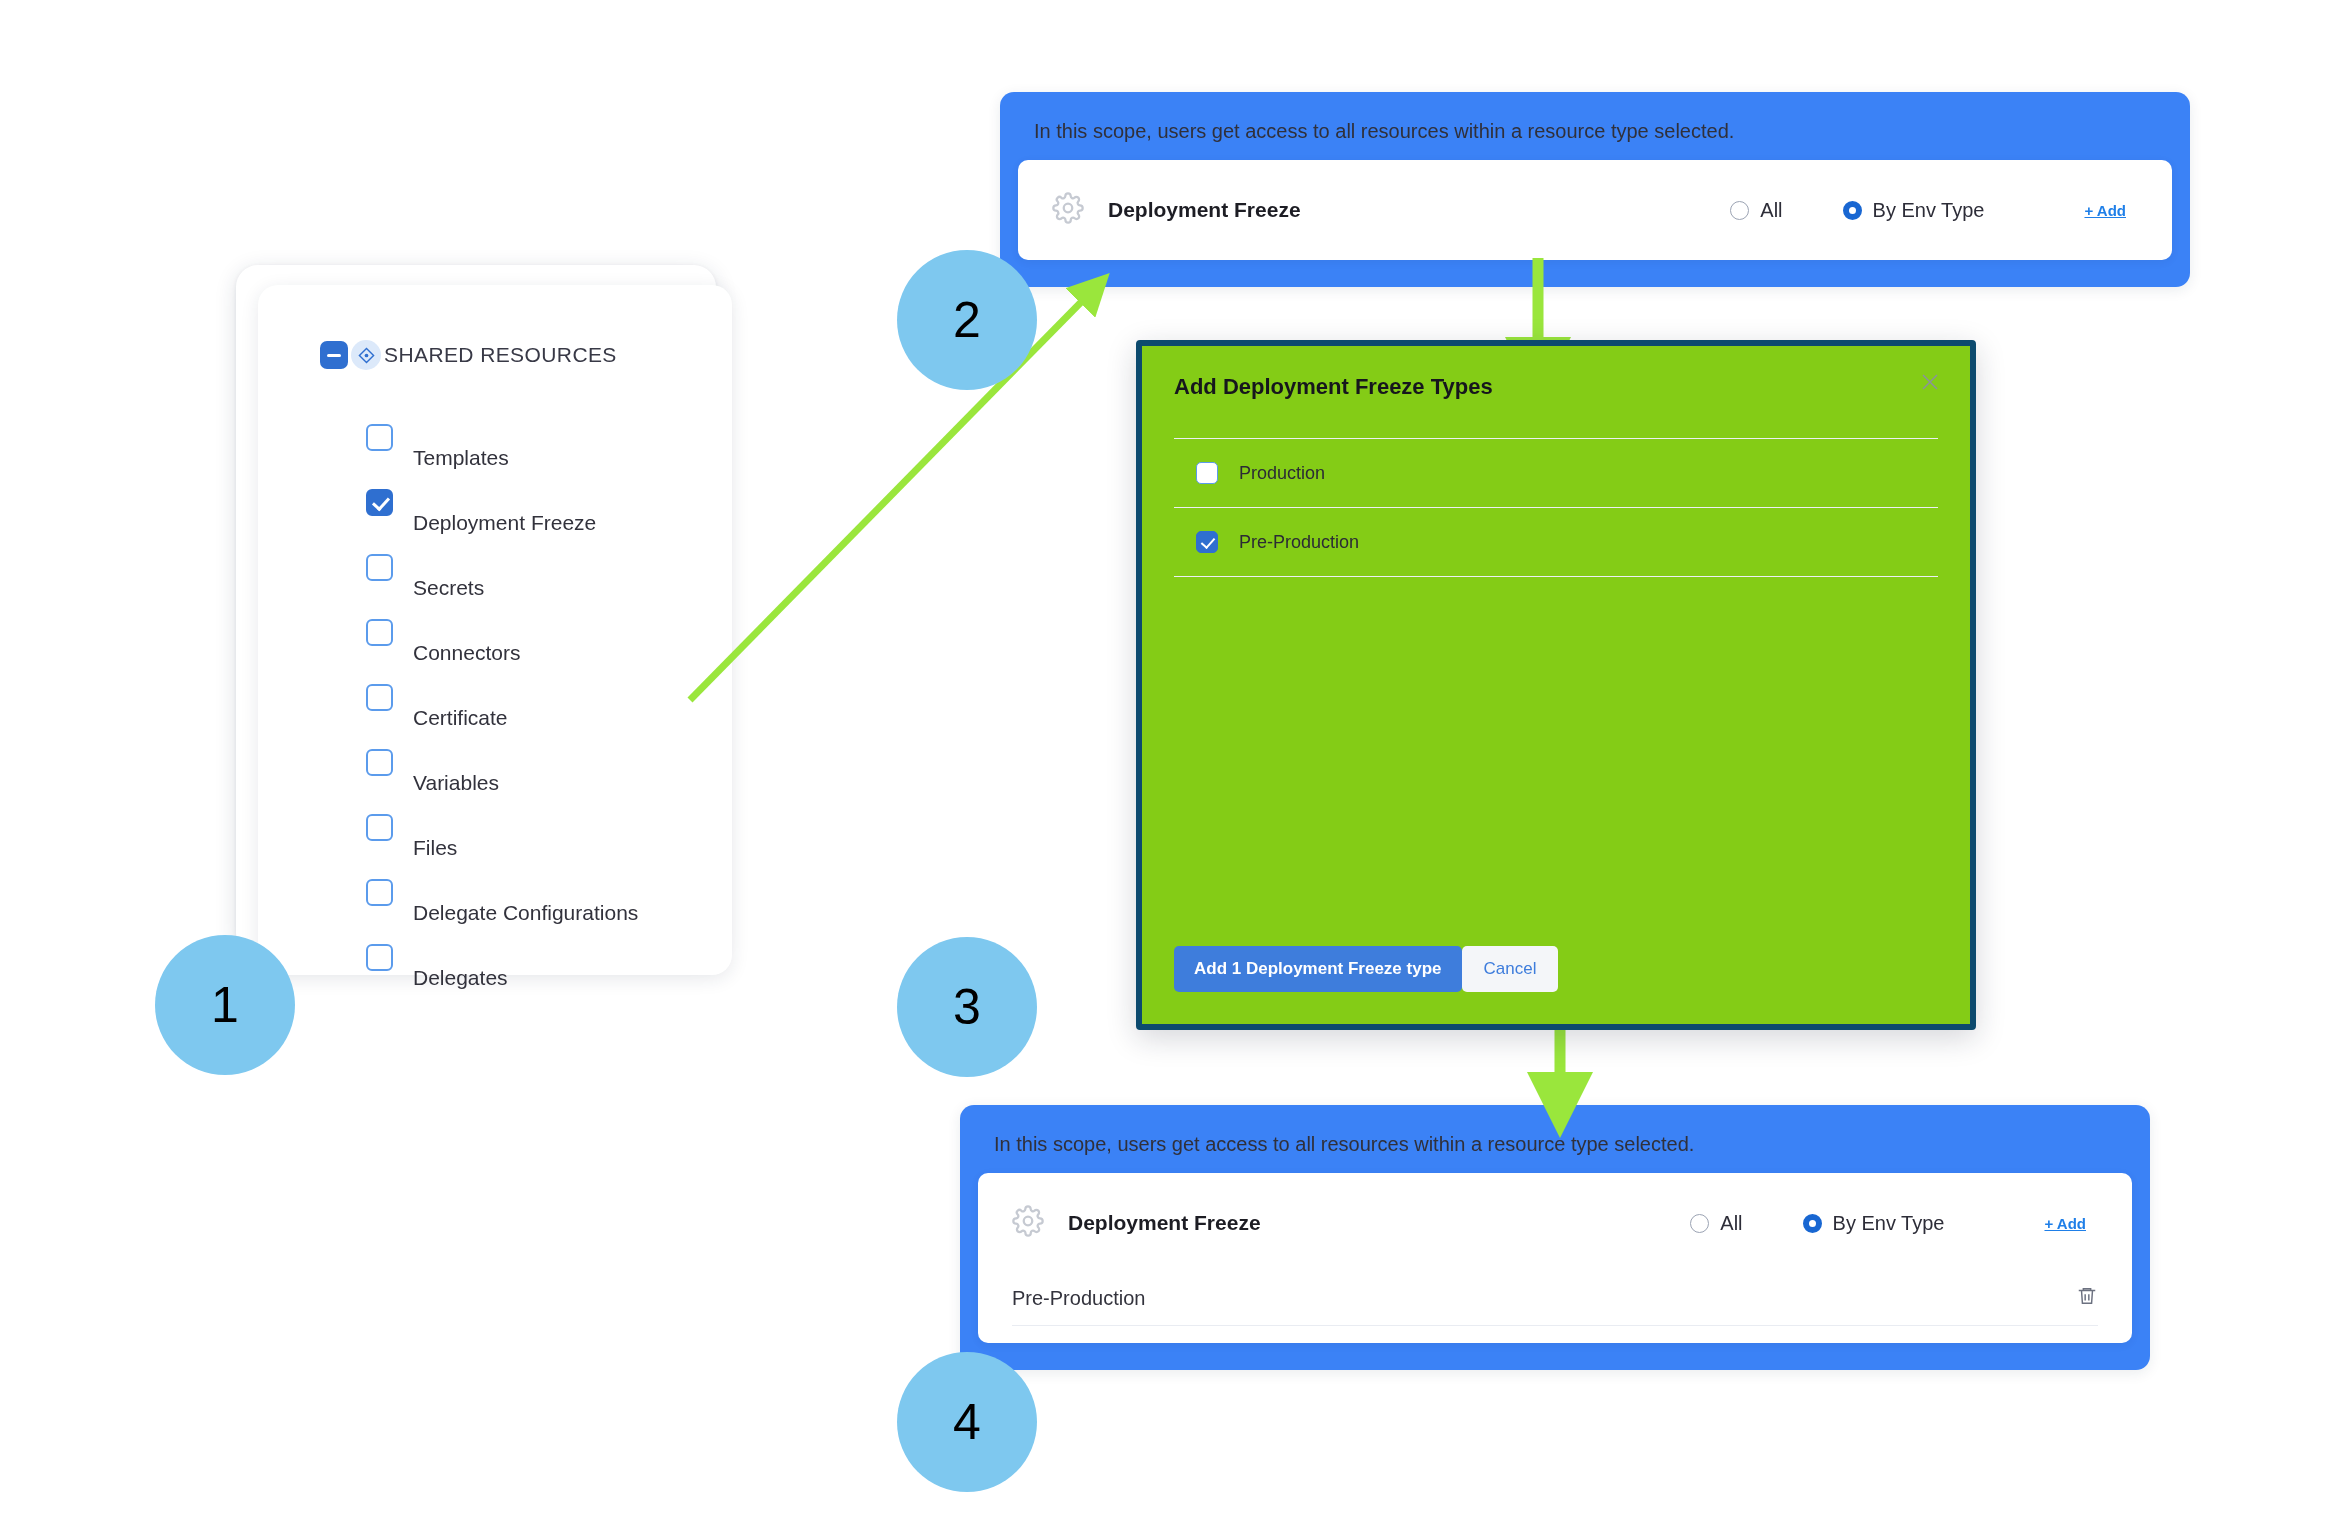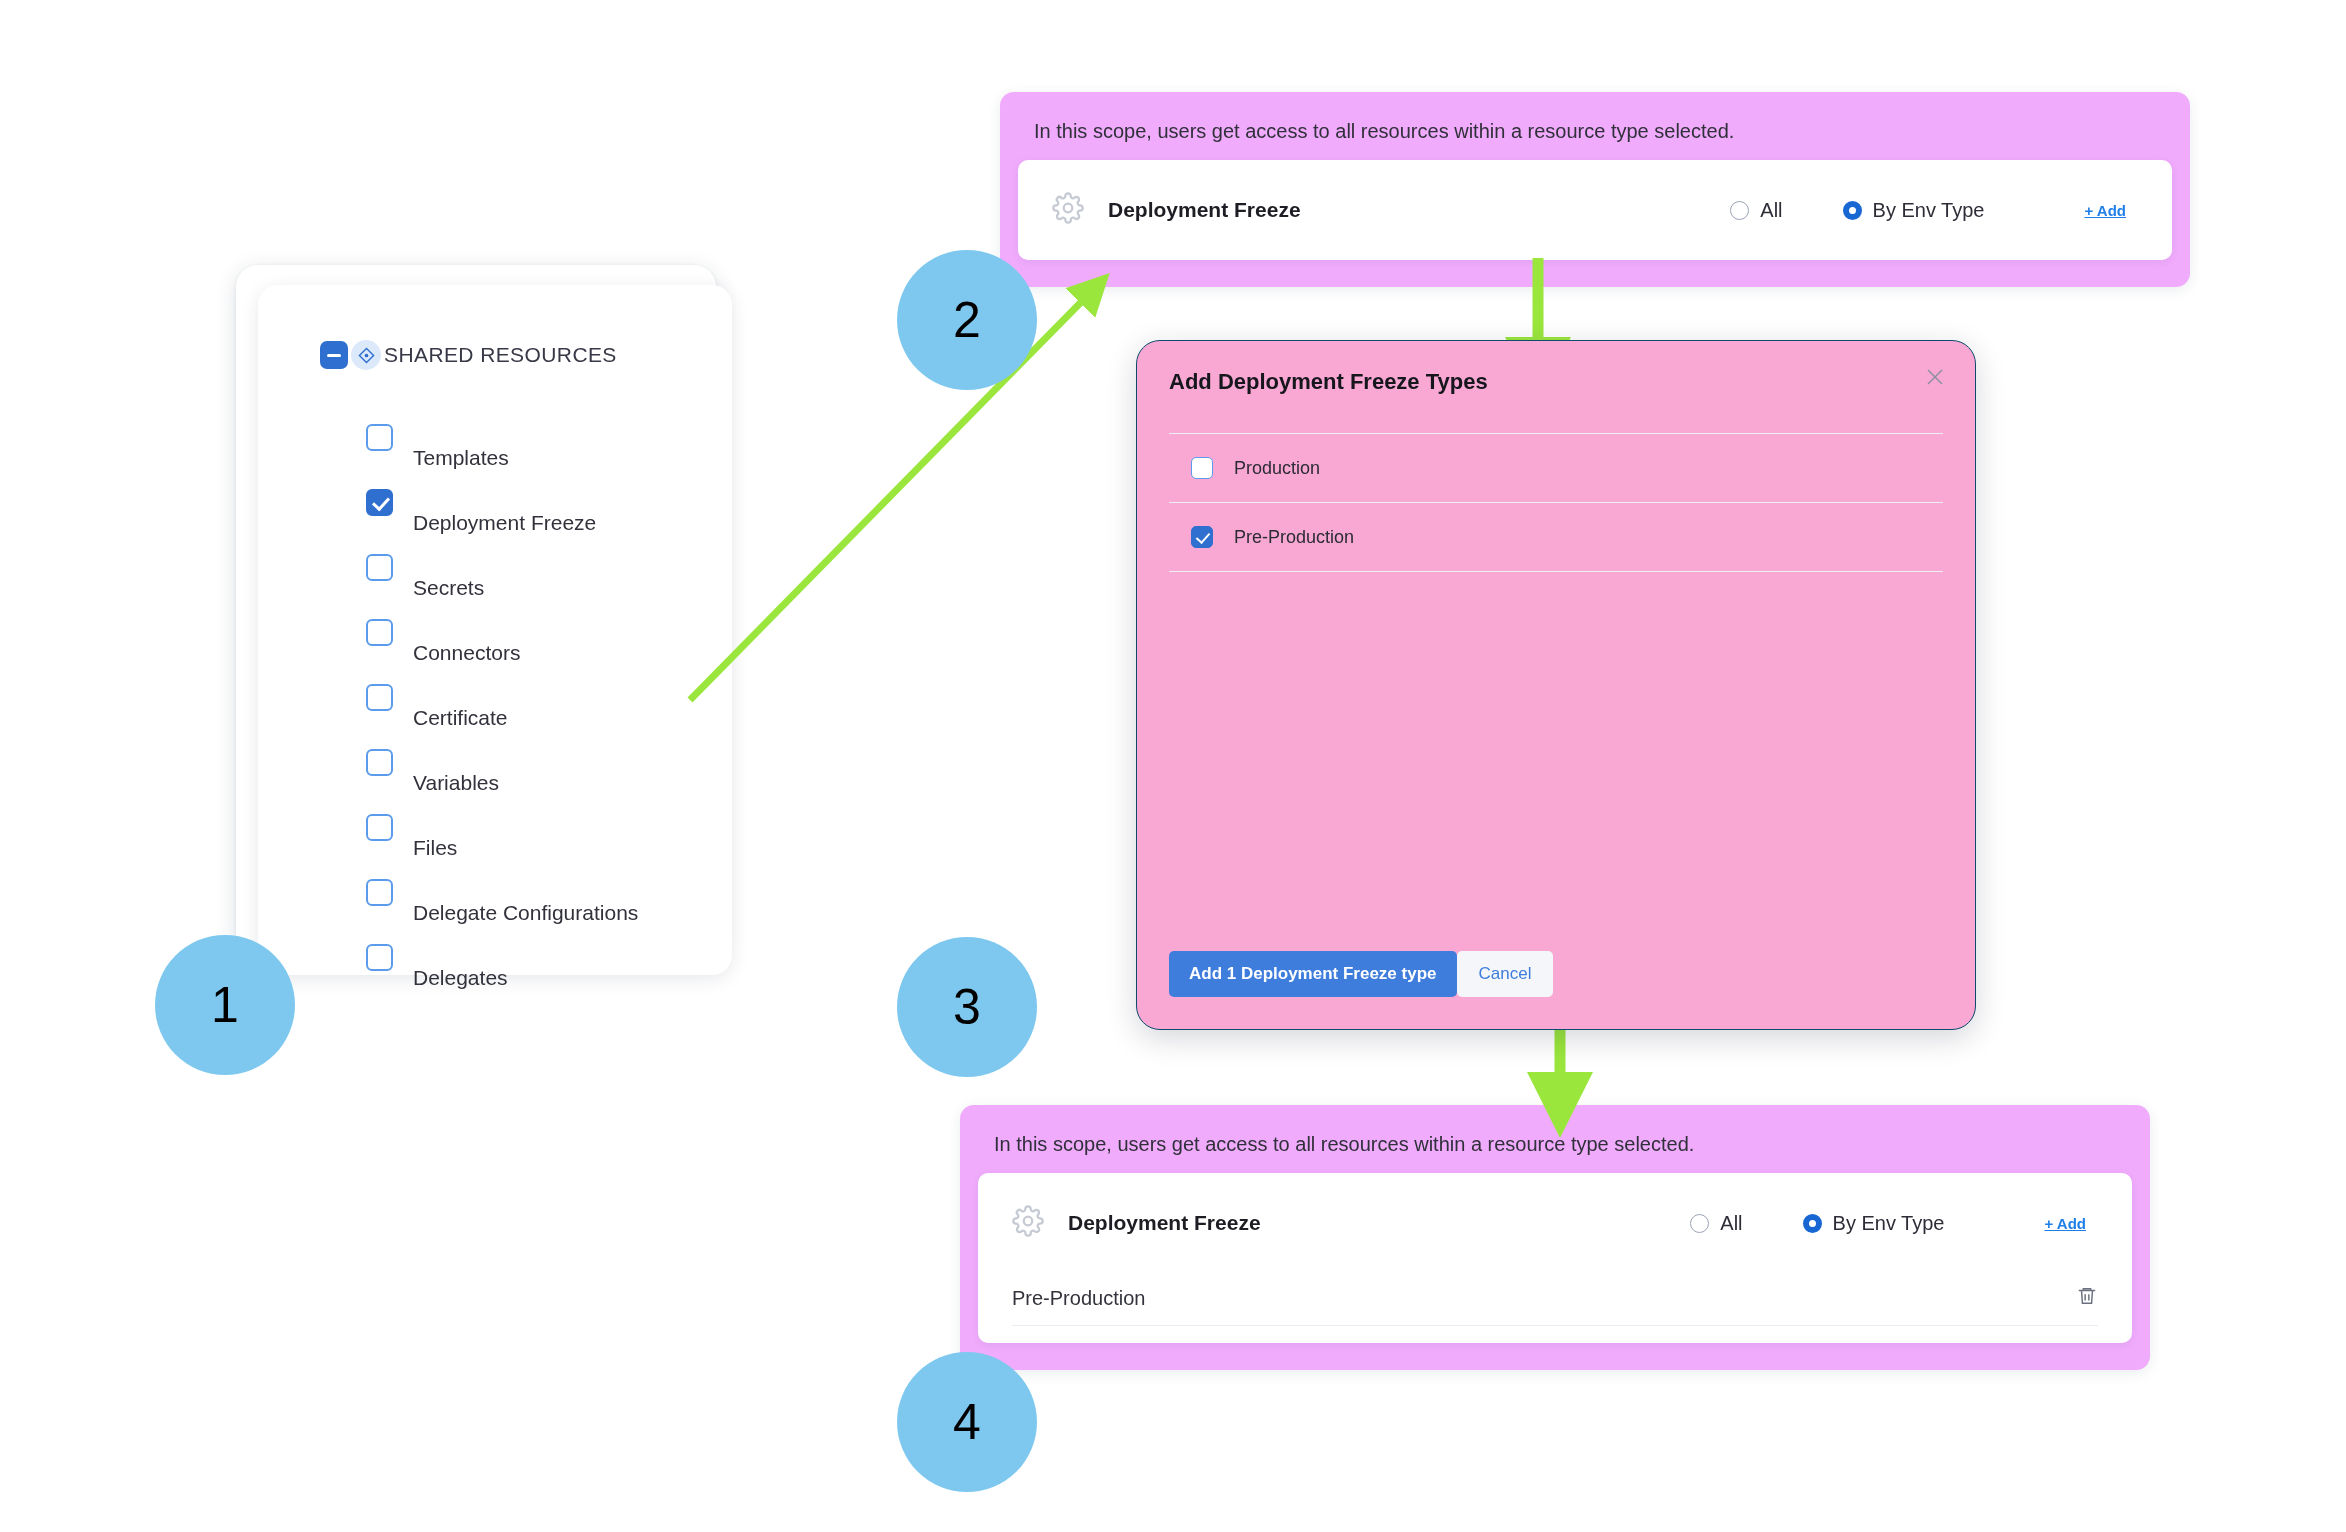--- a/index.html
+++ b/index.html
@@ -68,21 +68,21 @@
   }
   .cb.checked{background:#2f6fd0;border-color:#2f6fd0;}
   .cb.checked:after{
     content:"";position:absolute;left:8px;top:3px;width:7px;height:13px;
     border:solid #fff;border-width:0 3px 3px 0;transform:rotate(42deg);
   }
   .sb-label{font-size:21px;color:#32323c;white-space:nowrap;margin-top:40px;}
 
   
   .scope-panel{
-    position:absolute;background:#f0abfc;border-radius:14px;
+    position:absolute;background:#3b82f6;border-radius:14px;
     box-shadow:0 3px 14px rgba(25,40,70,.09);
     z-index:10;
   }
   .scope-desc{
     position:absolute;left:34px;top:28px;
     font-size:20px;color:#30303a;white-space:nowrap;
   }
   .scope-card{
     position:absolute;background:#ffffff;border-radius:10px;
     box-shadow:0 2px 9px rgba(25,40,70,.07);
@@ -117,21 +117,21 @@
   .scope-value-row{
     position:absolute;left:0;right:0;display:flex;align-items:center;
   }
   .scope-value{margin-left:34px;font-size:20px;color:#33333d;white-space:nowrap;}
   .trash{margin-right:34px;margin-left:auto;}
   .scope-divider{position:absolute;height:1px;background:#e9ecf2;}
 
   
   #modal{
     position:absolute;left:1136px;top:340px;width:840px;height:690px;
-    background:#f9a8d4;border:1px solid #0c4a6e;border-radius:24px;
+    background:#84cc16;border:6px solid #0c4a6e;border-radius:4px;
     box-sizing:border-box;z-index:35;
     box-shadow:0 8px 30px rgba(20,30,50,.18);
   }
   .modal-title{
     position:absolute;left:32px;top:28px;
     font-size:22px;font-weight:700;color:#16161d;white-space:nowrap;
   }
   .modal-close{
     position:absolute;right:24px;top:20px;width:32px;height:32px;
     display:flex;align-items:center;justify-content:center;cursor:pointer;

